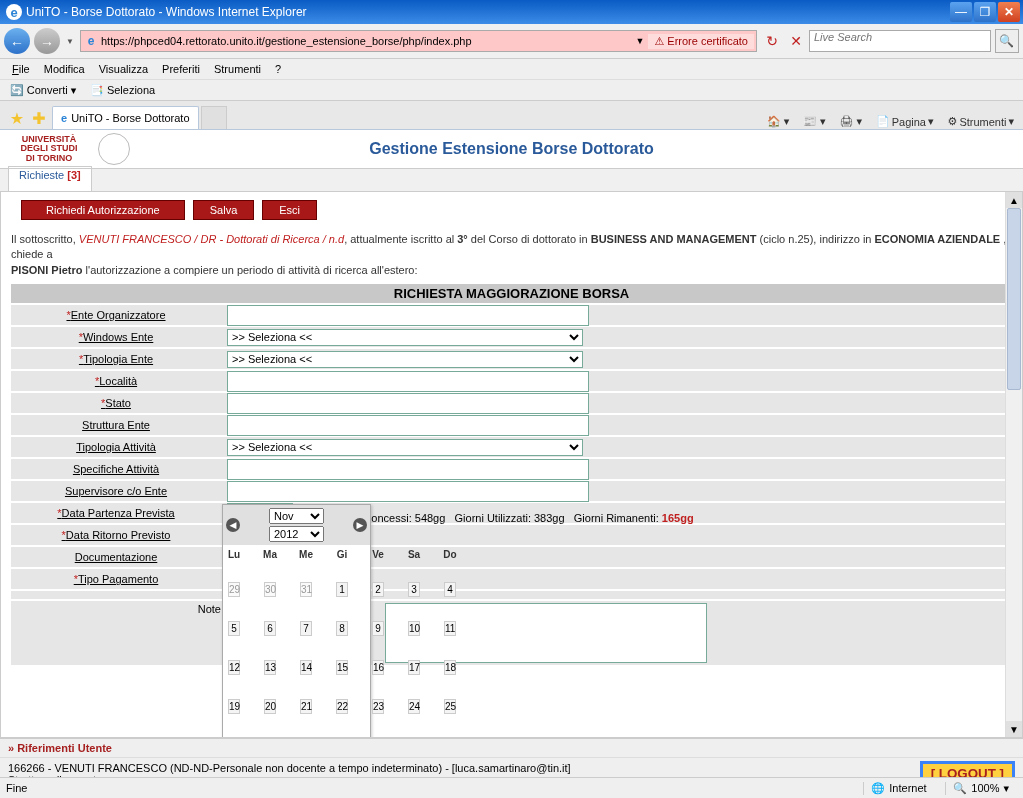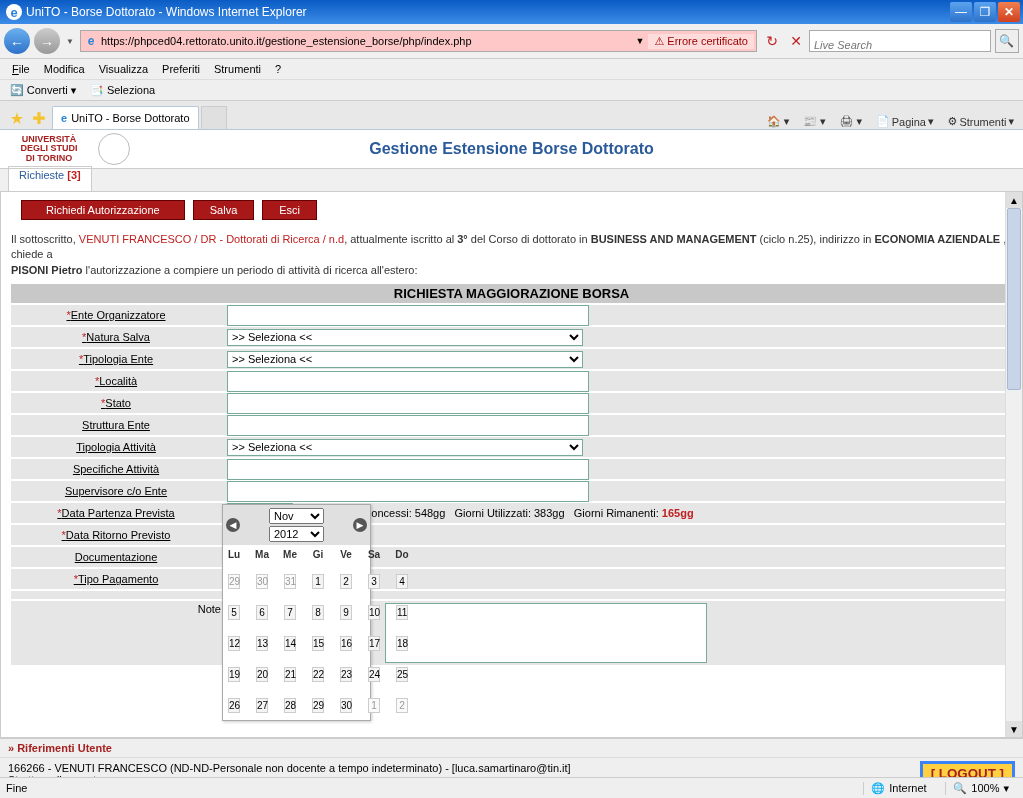--- a/index.html
+++ b/index.html
@@ -13,21 +13,21 @@
   .winbtn.max { background: linear-gradient(to bottom,#5ba3f0,#2d72c9); color:#fff; }
   .winbtn.close { background: linear-gradient(to bottom,#f08050,#d04020); color:#fff; font-weight:bold; }
   .navbar { height: 30px; background: #f0f0f0; display: flex; align-items: center; padding: 2px 4px; border-bottom: 1px solid #ccc; gap: 4px; }
   .navbtn { width: 26px; height: 26px; border-radius: 50%; background: linear-gradient(to bottom,#6bb0ee,#2d72c9); display:flex; align-items:center; justify-content:center; color:#fff; font-size:14px; }
   .navbtn.dis { background: linear-gradient(to bottom,#ccc,#999); }
   .navdrop { width:12px; height:26px; display:flex; align-items:center; justify-content:center; font-size:8px; color:#555; }
   .addr { flex:1; height:20px; background:#ffc8c8; border:1px solid #aaa; display:flex; align-items:center; padding:0 2px; }
   .addr .icon { width:16px; font-size:12px; color:#2c84d6;text-align:center; font-weight:bold;}
   .addr input { flex:1; border:none; background:transparent; font-size:11px; outline:none; }
   .cert { background:#ffdcdc; border:none; padding:1px 6px; font-size:11px; color:#900; display:flex; align-items:center; gap:3px; }
-  .searchbox { width:180px; height:20px; border:1px solid #aaa; background:#fff; display:flex; align-items:flex-end; }
+  .searchbox { width:180px; height:20px; border:1px solid #aaa; background:#fff; display:flex; align-items:flex-start; }
   .searchbox input { flex:1; border:none; font-size:11px; color:#888; font-style:italic; padding:0 4px; outline:none; }
   .searchbtn { width:22px; height:22px; border:1px solid #aaa; background:#eee; display:flex; align-items:center; justify-content:center; font-size:12px; }
   .menubar { height:20px; background:#efefef; display:flex; align-items:center; padding:0 6px; gap:2px; border-bottom:1px solid #ddd; }
   .menubar span { padding:2px 6px; cursor:default; }
   .toolbar2 { height:20px; background:#efefef; display:flex; align-items:center; padding:0 6px; gap:6px; border-bottom:1px solid #ccc; font-size:11px; }
   .toolbar2 .tbitem { display:flex; align-items:center; gap:3px; padding:1px 4px;}
   .tabbar { height:28px; background:#e8e8e8; display:flex; align-items:flex-end; padding:0 6px; border-bottom:1px solid #b8c8dc; }
   .favs { width:22px; height:22px; display:flex; align-items:center; justify-content:center; color:#f4c430; font-size:16px;}
   .tab { height:22px; background:#fff; border:1px solid #b8c8dc; border-bottom:none; border-radius:2px 2px 0 0; display:flex; align-items:center; padding:0 8px; gap:4px; font-size:11px; margin-left:2px;}
   .newtab { width:24px; height:22px; background:#e0e0e0; border:1px solid #ccc; border-bottom:none; margin-left:2px; }
@@ -41,38 +41,38 @@
   .apptab { height:20px; background:#fff; border:1px solid #ccc; border-bottom:none; padding:2px 10px; font-size:11px; color:#2a5a9a;}
   .apptab .count { color:#c02020; font-weight:bold; }
   .content { position:relative; height:545px; overflow:hidden; border:1px solid #ccc; border-top:none; }
   .content-inner { padding:8px 10px; }
   .scrollbar-v { position:absolute; right:0; top:0; bottom:0; width:16px; background:#f0f0f0; border-left:1px solid #ddd;}
   .scrollbar-v .arrow { height:16px; background:#e0e0e0; display:flex; align-items:center; justify-content:center; font-size:10px;}
   .scrollbar-v .thumb { position:absolute; top:16px; left:1px; right:1px; height:180px; background:#c8d4e8; border:1px solid #a8b8d0; border-radius:2px;}
   .btnrow { display:flex; gap:8px; margin-bottom:12px; margin-left:10px; }
   .redbtn { background:#a81818; color:#fff; border:1px solid #600; padding:3px 16px; font-size:11px; cursor:pointer; }
   .intro { font-size:11px; color:#333; line-height:1.4; margin-bottom:6px; }
-  .intro .hl { color:#c02020; }
+  .intro .hl { color:#c02020;font-style:italic; }
   .intro b { font-weight:bold; }
   .formtitle { background:#c8c8c8; text-align:center; font-weight:bold; font-size:13px; padding:2px 0; }
   .formrow { display:flex; align-items:center; background:#e6e6e6; margin-top:2px; height:20px; }
   .formrow .lbl { width:210px; text-align:center; padding-right:4px; font-size:11px;text-decoration:underline; }
   .formrow .lbl .req { color:#c02020; }
-  .formrow .fld { flex:1; padding-left:2px; display:flex; align-items:center; font-size:11px;}
+  .formrow .fld { flex:1; padding-left:2px; display:flex; align-items:flex-end; font-size:11px;}
   .formrow input[type=text], .formrow select { width:356px; font-size:11px; border:1px solid #7a9; height:17px; background:#fff;}
   .formrow .short input { width:60px; }
   .formrow .calicon { width:16px; height:16px; margin-left:2px; font-size:12px; }
   .daysinfo { margin-left:20px; }
   .daysinfo .rem { color:#c02020; font-weight:bold;}
   .noterow { display:flex; background:#e6e6e6; margin-top:2px; min-height:60px; align-items:flex-start; padding-top:2px; position:relative;}
   .datepicker { position:absolute; left:221px; top:312px; width:147px; background:#fff; border:1px solid #aaa; font-size:11px; z-index:100; box-shadow:1px 1px 3px rgba(0,0,0,0.2);}
   .dp-head { background:#e0e0e0; display:flex; align-items:center; justify-content:center; gap:6px; padding:3px 3px;}
   .dp-head select { font-size:11px; width:55px;}
   .dp-nav { width:14px; height:14px; background:#555; color:#fff; border-radius:50%; font-size:9px; display:flex; align-items:center; justify-content:center; cursor:pointer;}
-  .dp-grid { display:grid; grid-template-columns:repeat(7,20px); gap:8px; text-align:center; padding: 2px 1px 3px 1px;}
+  .dp-grid { display:grid; grid-template-columns:repeat(7,20px); gap:16px; text-align:center; padding: 2px 1px 3px 1px;}
   .dp-grid .dh { font-weight:bold; padding:2px 0; color:#333; font-size:10px;}
   .dp-grid .dc { border:1px solid #ccc; padding:1px 0; background:#f4f4f4; cursor:pointer; font-size:10px; margin:4px;}
   .dp-grid .other { color:#999; background:#fafafa; }
   .footer1 { background:#efefef; border-top:1px solid #ccc; padding:3px 8px; color:#a62020; font-weight:bold; font-size:11px; }
   .footer2 { background:#efefef; border-top:1px solid #ddd; padding:3px 8px; font-size:11px; display:flex; align-items:center;}
   .footer2 b { font-weight:normal; }
   .logout { margin-left:auto; background:#ffd040; color:#a62020; border:3px solid #3b82f6; padding:2px 8px; font-weight:bold; cursor:pointer;}
   .statusbar { position:absolute; bottom:0; left:0; right:0; height:20px; background:#efefef; border-top:1px solid #ccc; display:flex; align-items:center; font-size:11px; padding:0 6px;}
   .statusbar .sright { margin-left:auto; display:flex; align-items:center; gap:10px;}
   .statusbar .zone { display:flex; align-items:center; gap:4px; border-left:1px solid #ccc; padding:0 8px;}
@@ -178,21 +178,21 @@
 
     <div class="formtitle">RICHIESTA MAGGIORAZIONE BORSA</div>
 
     <div class="formrow">
         <div class="lbl"><span class="req">*</span><span>Ente Organizzatore</span></div>
         <div class="fld">
           <input type="text" style="">
         </div>
       </div>
     <div class="formrow">
-        <div class="lbl"><span class="req">*</span><span>Natura Salva</span></div>
+        <div class="lbl"><span class="req">*</span><span>Windows Ente</span></div>
         <div class="fld">
           <select><option>&gt;&gt; Seleziona &lt;&lt;</option></select>
         </div>
       </div>
     <div class="formrow">
         <div class="lbl"><span class="req">*</span><span>Tipologia Ente</span></div>
         <div class="fld">
           <select><option>&gt;&gt; Seleziona &lt;&lt;</option></select>
         </div>
       </div>

